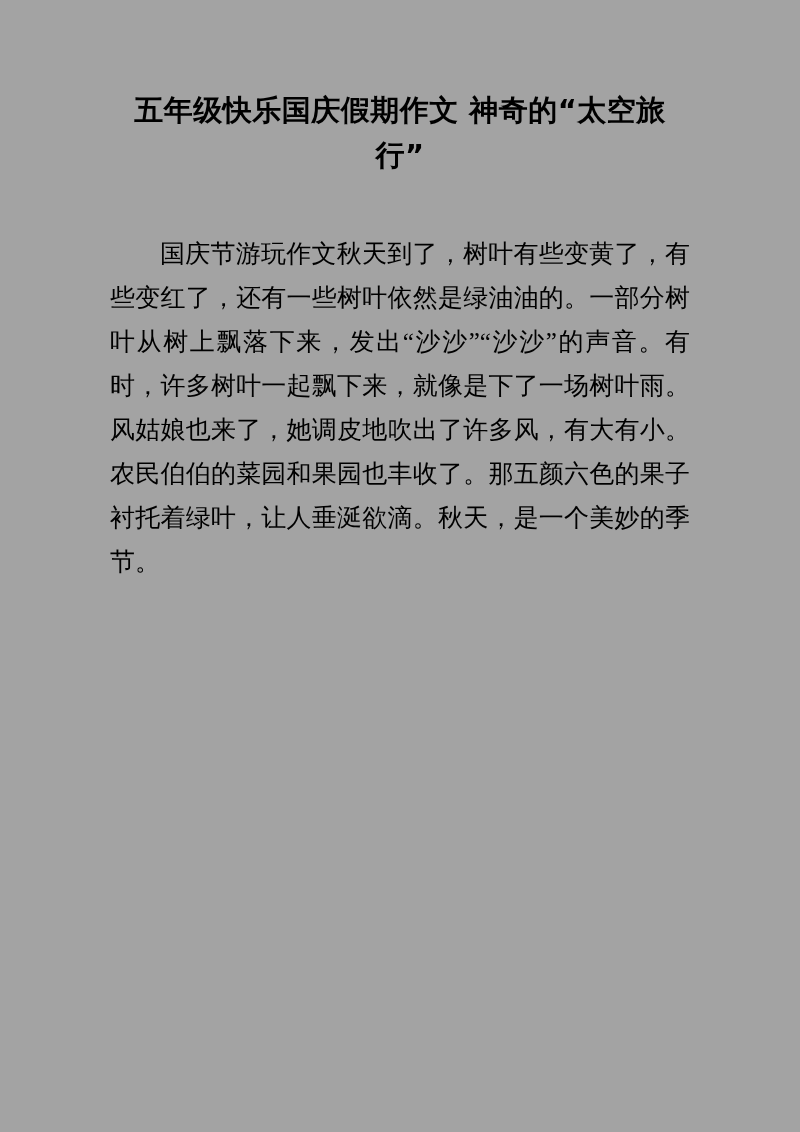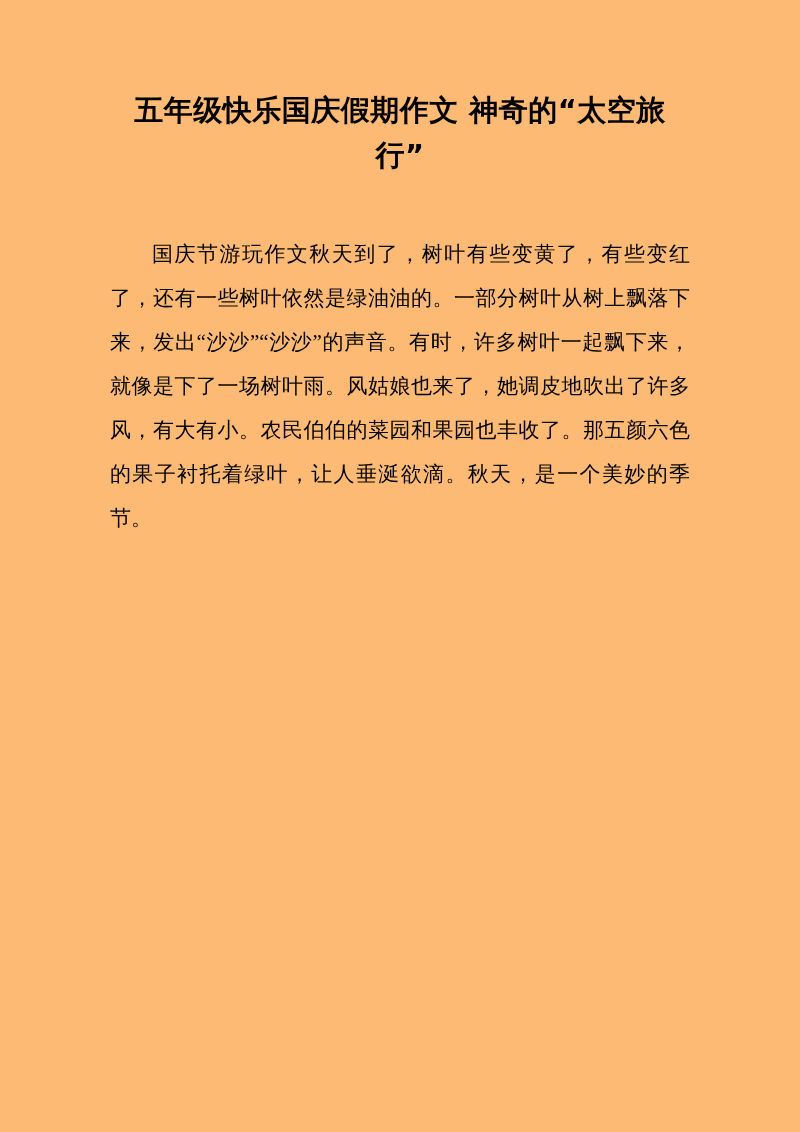--- a/index.html
+++ b/index.html
@@ -12,21 +12,21 @@
     height: 1132px;
     font-family: "Liberation Serif", "DejaVu Serif", serif;
     color: #000000;
     overflow: hidden;
   }
   .page {
     width: 800px;
     height: 1132px;
     box-sizing: border-box;
     padding: 88px 110px 36px 110px;
-    background: #fdba74;
+    background: #a3a3a3;
     position: relative;
   }
   .doc-title {
     font-family: "DejaVu Sans", "Liberation Sans", sans-serif;
     font-weight: bold;
     font-size: 29px;
     line-height: 45px;
     text-align: center;
     margin: 0 0 54px 0;
     letter-spacing: 0.5px;
@@ -34,21 +34,21 @@
   .body-text {
     font-size: 23.5px;
     line-height: 44px;
     text-align: justify;
     text-justify: inter-ideograph;
     margin: 0;
   }
   .body-text p {
     margin: 0;
     text-indent: 2em;
-    font-size: 21px;
+    font-size: 25px;
     line-height: 44px;
   }
 </style>
 </head>
 <body>
 
 <div class="page">
   <h1 class="doc-title">五年级快乐国庆假期作文 神奇的“太空旅行”</h1>
   <div class="body-text">
     <p>国庆节游玩作文秋天到了，树叶有些变黄了，有些变红了，还有一些树叶依然是绿油油的。一部分树叶从树上飘落下来，发出“沙沙”“沙沙”的声音。有时，许多树叶一起飘下来，就像是下了一场树叶雨。风姑娘也来了，她调皮地吹出了许多风，有大有小。农民伯伯的菜园和果园也丰收了。那五颜六色的果子衬托着绿叶，让人垂涎欲滴。秋天，是一个美妙的季节。</p>

